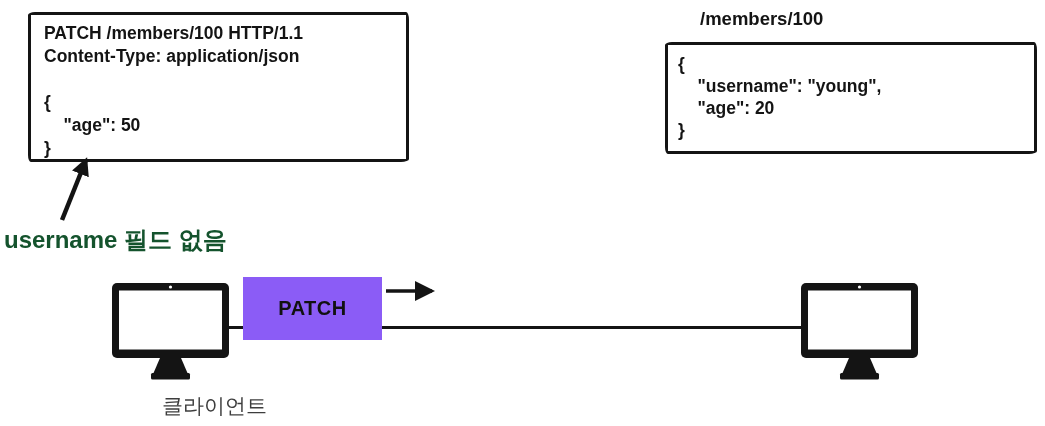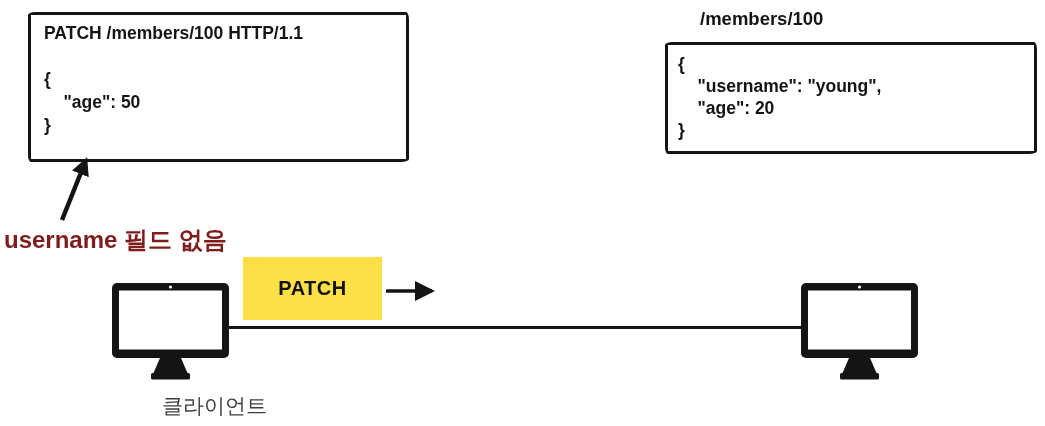--- a/index.html
+++ b/index.html
@@ -40,21 +40,21 @@
     font-size: 18.5px;
     font-weight: bold;
     color: #141414;
   }
 
   .annotation-text {
     position: absolute;
     left: 4px; top: 224px;
     font-size: 24px;
     font-weight: bold;
-    color: #7f1d1d;
+    color: #14532d;
     white-space: nowrap;
   }
   .annotation-arrow { position: absolute; left: 48px; top: 146px; }
 
   .connection-line {
     position: absolute;
     left: 226px; top: 326px;
     width: 578px; height: 3px;
     background: #141414;
   }
@@ -90,20 +90,21 @@
   .client-label { left: 112px; top: 392px; margin-left: 44px; }
   .server-label { left: 801px; top: 392px; }
 </style>
 </head>
 <body>
 
 <div class="canvas">
 
   <div class="sketch-box request-box">
     <div class="code-line">PATCH /members/100 HTTP/1.1</div>
+    <div class="code-line">Content-Type: application/json</div>
     <div class="code-line"></div>
     <div class="code-line">{</div>
     <div class="code-line">    "age": 50</div>
     <div class="code-line">}</div>
   </div>
 
   <svg class="annotation-arrow" width="52" height="80" viewBox="0 0 52 80">
     <defs>
       <marker id="ah1" markerWidth="20" markerHeight="18" refX="15" refY="9" orient="auto" markerUnits="userSpaceOnUse">
         <polygon points="0,0 18,9 0,18" fill="#141414"></polygon>
@@ -133,21 +134,21 @@
   </svg>
 
   <svg class="monitor server-monitor" width="117" height="98" viewBox="0 0 117 98">
     <rect x="0" y="0" width="117" height="75" rx="5" fill="#141414"></rect>
     <rect x="7" y="7.5" width="103" height="59" fill="#ffffff"></rect>
     <circle cx="58.5" cy="4" r="1.6" fill="#ffffff"></circle>
     <polygon points="48,75 69,75 75.5,90 41.5,90" fill="#141414"></polygon>
     <rect x="39" y="90" width="39" height="6.5" rx="1.5" fill="#141414"></rect>
   </svg>
 
-  <div class="patch-badge" style="background: #fde047;">
+  <div class="patch-badge" style="background: #8b5cf6; margin-top: 20px;">
     <span>PATCH</span>
   </div>
 
   <svg class="patch-arrow" width="72" height="26" viewBox="0 0 72 26">
     <defs>
       <marker id="ah2" markerWidth="22" markerHeight="20" refX="17" refY="10" orient="auto" markerUnits="userSpaceOnUse">
         <polygon points="0,0 20,10 0,20" fill="#141414"></polygon>
       </marker>
     </defs>
     <line x1="3" y1="13" x2="49" y2="13" stroke="#141414" stroke-width="3.5" marker-end="url(#ah2)"></line>

